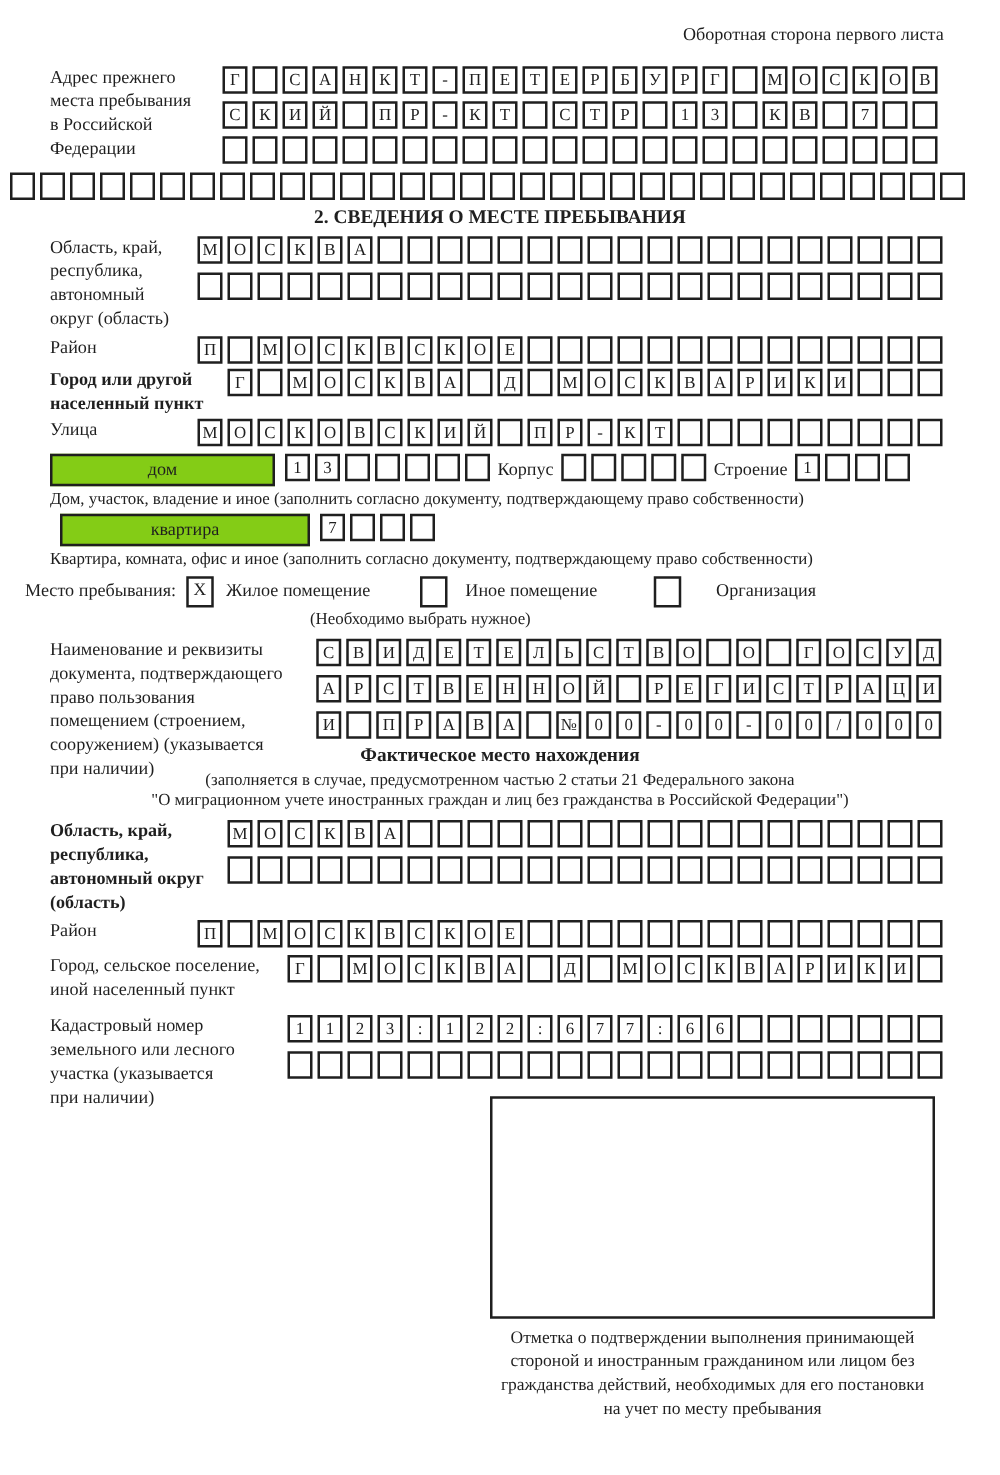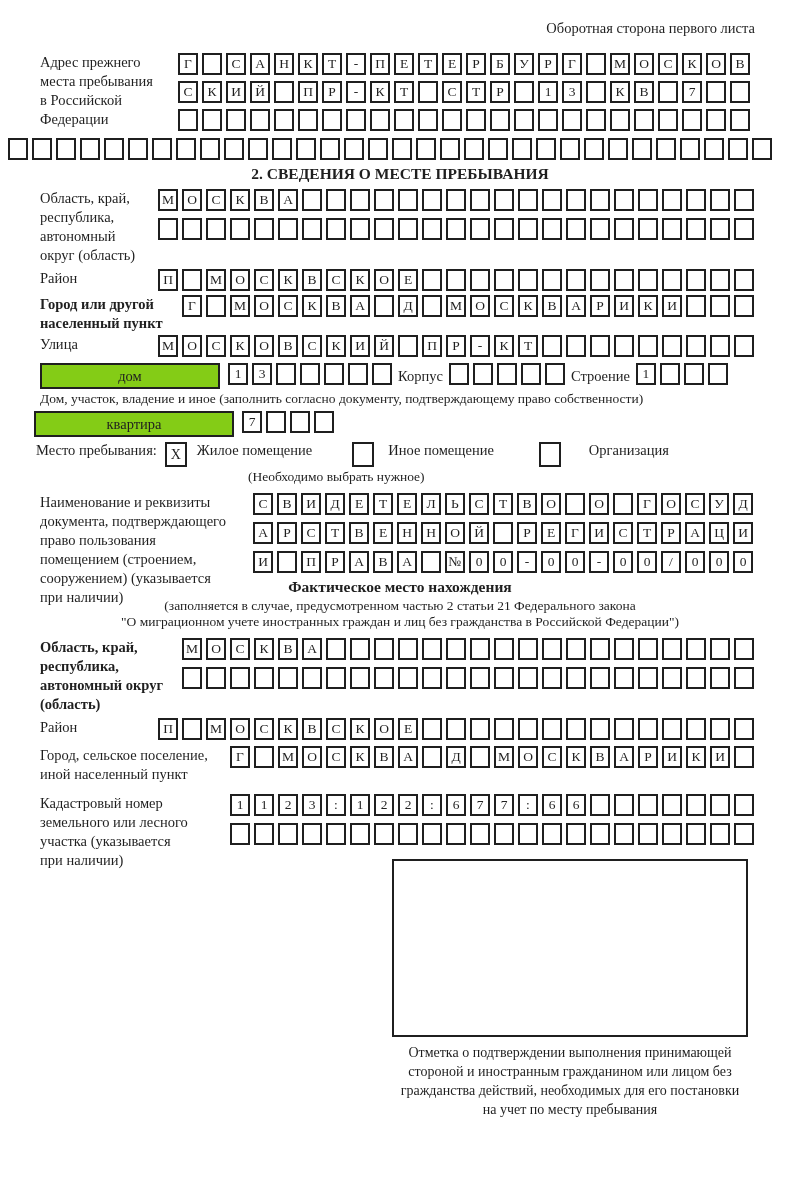--- a/index.html
+++ b/index.html
@@ -39,21 +39,21 @@
     display:flex; align-items:center; justify-content:center; font-size:14.5px; background:#84cc16;
   }
   .wb180 { width:180px; } .wb200 { width:200px; }
   .inline-label { font-size:14.5px; line-height:26px; margin:0 6px; white-space:nowrap; }
   .row-line { display:flex; align-items:flex-start; } .gap8 { width:8px; flex:0 0 8px; }
 
   .cb {
     box-sizing:border-box; width:22px; height:25px; border:2px solid #1f1f1f;
     display:inline-flex; align-items:center; justify-content:center; font-size:14px; background:#fff;
   }
-  .mesto { display:flex; padding-left:36px; height:26px;font-family:Liberation Serif, serif; }
+  .mesto { display:flex; align-items:center; padding-left:20px; height:26px;font-family:Liberation Serif, serif; }
   .mesto .txt { font-size:14.5px; white-space:nowrap; }
 
   .stamp-block { width:440px; margin-left:350px; }
   .stamp-box { width:356px; height:178px; border:2px solid #1f1f1f; margin:0 auto; box-sizing:border-box; background:#fff; }
   .stamp-note { text-align:center; font-size:14px; line-height:19px; white-space:pre-line; margin-top:6px; }
 
   .mt1{margin-top:1px;} .mt2{margin-top:2px;} .mt4{margin-top:4px;}
   .mt5{margin-top:5px;} .mt6{margin-top:6px;} .mt8{margin-top:8px;}
   .mt10{margin-top:10px;} .mt14{margin-top:14px;} .mt16{margin-top:16px;}
 </style>
@@ -366,30 +366,31 @@
     <div class="inline-label">Строение</div>
     <div class="grid">
         <span class="cell">1</span>
         <span class="cell"></span>
         <span class="cell"></span>
         <span class="cell"></span>
       </div>
   </div>
   <div class="caption caption-left mt2">Дом, участок, владение и иное (заполнить согласно документу, подтверждающему право собственности)</div>
 
-  <div class="row-line mt4" style="padding-left:34px;">
+  <div class="row-line mt4" style="padding-left:48px;">
     <div class="widebox wb200">квартира</div>
     <div class="gap8"></div>
     <div class="grid">
         <span class="cell">7</span>
         <span class="cell"></span>
         <span class="cell"></span>
         <span class="cell"></span>
       </div>
   </div>
+  <div class="caption caption-left mt2">Квартира, комната, офис и иное (заполнить согласно документу, подтверждающему право собственности)</div>
 
   <div class="mesto mt5">
     <span class="txt">Место пребывания:</span>
     <span style="width:8px;"></span>
     <span class="cb">X</span>
     <span style="width:10px;"></span>
     <span class="txt">Жилое помещение</span>
     <span style="width:40px;"></span>
     <span class="cb"></span>
     <span style="width:14px;"></span>

